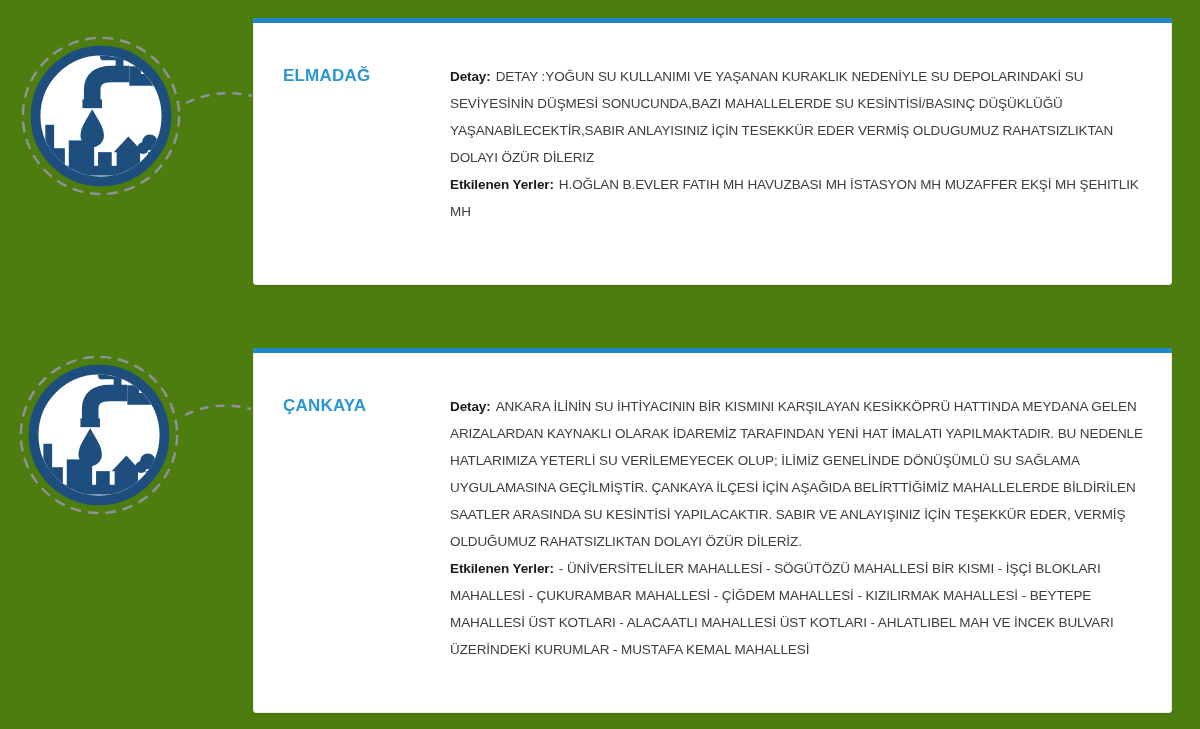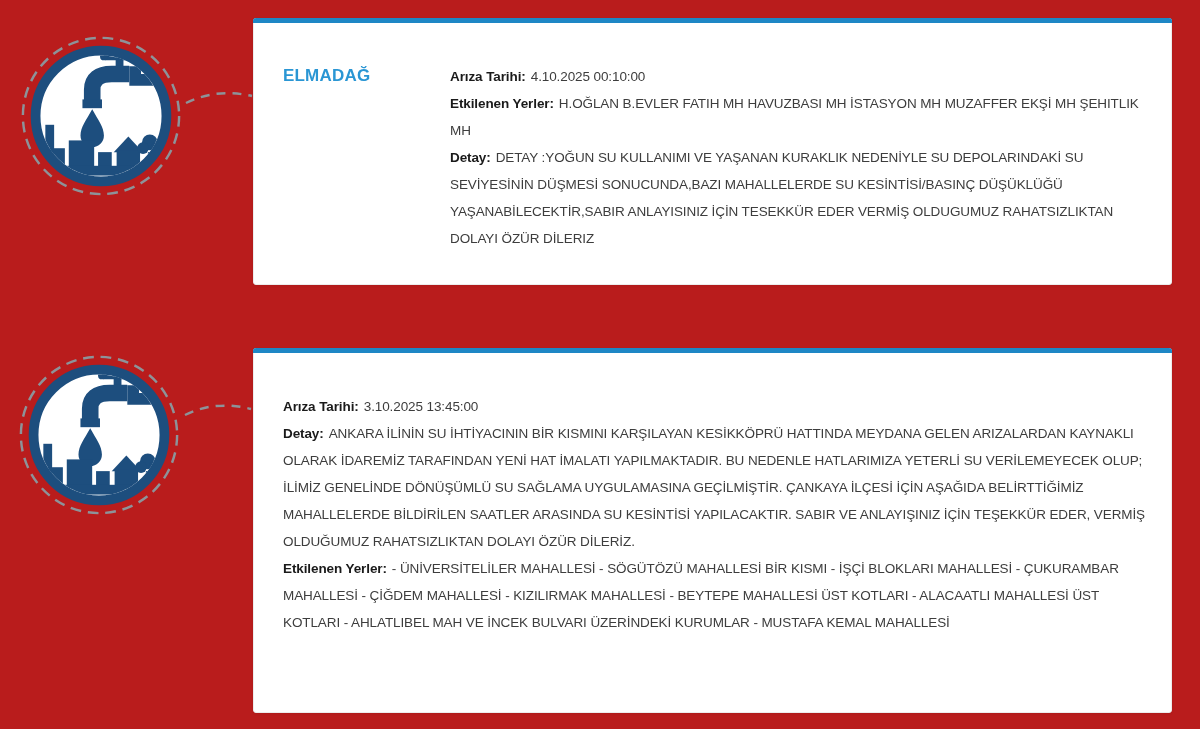--- a/index.html
+++ b/index.html
@@ -5,21 +5,21 @@
   html, body {
     margin: 0;
     padding: 0;
     background: #ffffff;
     font-family: "Liberation Sans", sans-serif;
   }
   .page {
     position: relative;
     width: 1200px;
     height: 729px;
-    background: #b91c1c;
+    background: #4d7c0f;
     overflow: hidden;
   }
   .icon-wrap {
     position: absolute;
     width: 166px;
     height: 166px;
   }
   .icon-wrap svg { display: block; width: 100%; height: 100%; }
   .connector {
     position: absolute;
@@ -114,23 +114,22 @@
 
   <svg class="connector" style="left:184px; top:86px;">
     <path d="M2,17 Q32,2 68,10" fill="none" stroke="#8d9399" stroke-width="2.5" stroke-dasharray="9 7"></path>
   </svg>
 
   <div class="card" style="top:18px; min-height:267px;">
     <div class="accent"></div>
     <div class="card-body">
       <div class="district">ELMADAĞ</div>
       <div class="content">
-        <p><b class="lbl">Arıza Tarihi:</b><span>4.10.2025 00:10:00</span></p>
+        <p><b class="lbl">Detay:</b><span>DETAY :YOĞUN SU KULLANIMI VE YAŞANAN KURAKLIK NEDENİYLE SU DEPOLARINDAKİ SU SEVİYESİNİN DÜŞMESİ SONUCUNDA,BAZI MAHALLELERDE SU KESİNTİSİ/BASINÇ DÜŞÜKLÜĞÜ YAŞANABİLECEKTİR,SABIR ANLAYISINIZ İÇİN TESEKKÜR EDER VERMİŞ OLDUGUMUZ RAHATSIZLIKTAN DOLAYI ÖZÜR DİLERIZ</span></p>
         <p><b class="lbl">Etkilenen Yerler:</b><span>H.OĞLAN B.EVLER FATIH MH HAVUZBASI MH İSTASYON MH MUZAFFER EKŞİ MH ŞEHITLIK MH</span></p>
-        <p><b class="lbl">Detay:</b><span>DETAY :YOĞUN SU KULLANIMI VE YAŞANAN KURAKLIK NEDENİYLE SU DEPOLARINDAKİ SU SEVİYESİNİN DÜŞMESİ SONUCUNDA,BAZI MAHALLELERDE SU KESİNTİSİ/BASINÇ DÜŞÜKLÜĞÜ YAŞANABİLECEKTİR,SABIR ANLAYISINIZ İÇİN TESEKKÜR EDER VERMİŞ OLDUGUMUZ RAHATSIZLIKTAN DOLAYI ÖZÜR DİLERIZ</span></p>
       </div>
     </div>
   </div>
 
   <div class="icon-wrap" style="left:16px; top:352px;">
     <svg viewBox="0 0 170 170" xmlns="http://www.w3.org/2000/svg">
       <defs>
           <clipPath id="icon-clip-1">
             <circle cx="85" cy="85" r="62"></circle>
           </clipPath>
@@ -165,21 +164,21 @@
     </svg>
   </div>
 
   <svg class="connector" style="left:183px; top:398px;">
     <path d="M2,17 Q32,2 68,11" fill="none" stroke="#8d9399" stroke-width="2.5" stroke-dasharray="9 7"></path>
   </svg>
 
   <div class="card" style="top:348px; min-height:365px;">
     <div class="accent"></div>
     <div class="card-body">
+      <div class="district">ÇANKAYA</div>
       <div class="content">
-        <p><b class="lbl">Arıza Tarihi:</b><span>3.10.2025 13:45:00</span></p>
         <p><b class="lbl">Detay:</b><span>ANKARA İLİNİN SU İHTİYACININ BİR KISMINI KARŞILAYAN KESİKKÖPRÜ HATTINDA MEYDANA GELEN ARIZALARDAN KAYNAKLI OLARAK İDAREMİZ TARAFINDAN YENİ HAT İMALATI YAPILMAKTADIR. BU NEDENLE HATLARIMIZA YETERLİ SU VERİLEMEYECEK OLUP; İLİMİZ GENELİNDE DÖNÜŞÜMLÜ SU SAĞLAMA UYGULAMASINA GEÇİLMİŞTİR. ÇANKAYA İLÇESİ İÇİN AŞAĞIDA BELİRTTİĞİMİZ MAHALLELERDE BİLDİRİLEN SAATLER ARASINDA SU KESİNTİSİ YAPILACAKTIR. SABIR VE ANLAYIŞINIZ İÇİN TEŞEKKÜR EDER, VERMİŞ OLDUĞUMUZ RAHATSIZLIKTAN DOLAYI ÖZÜR DİLERİZ.</span></p>
         <p><b class="lbl">Etkilenen Yerler:</b><span>- ÜNİVERSİTELİLER MAHALLESİ - SÖGÜTÖZÜ MAHALLESİ BİR KISMI - İŞÇİ BLOKLARI MAHALLESİ - ÇUKURAMBAR MAHALLESİ - ÇİĞDEM MAHALLESİ - KIZILIRMAK MAHALLESİ - BEYTEPE MAHALLESİ ÜST KOTLARI - ALACAATLI MAHALLESİ ÜST KOTLARI - AHLATLIBEL MAH VE İNCEK BULVARI ÜZERİNDEKİ KURUMLAR - MUSTAFA KEMAL MAHALLESİ</span></p>
       </div>
     </div>
   </div>
 
 </div>
 
 </body></html>

